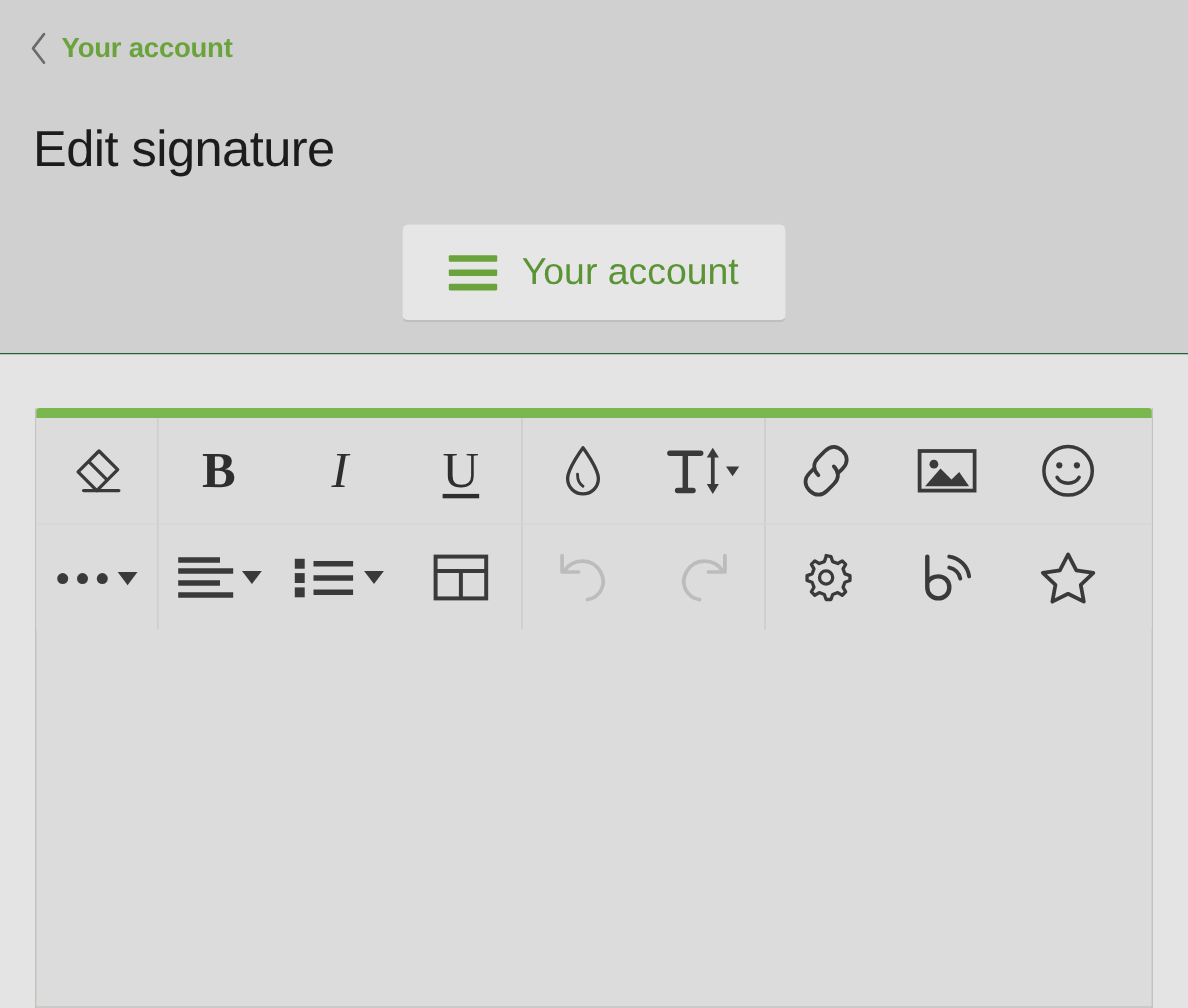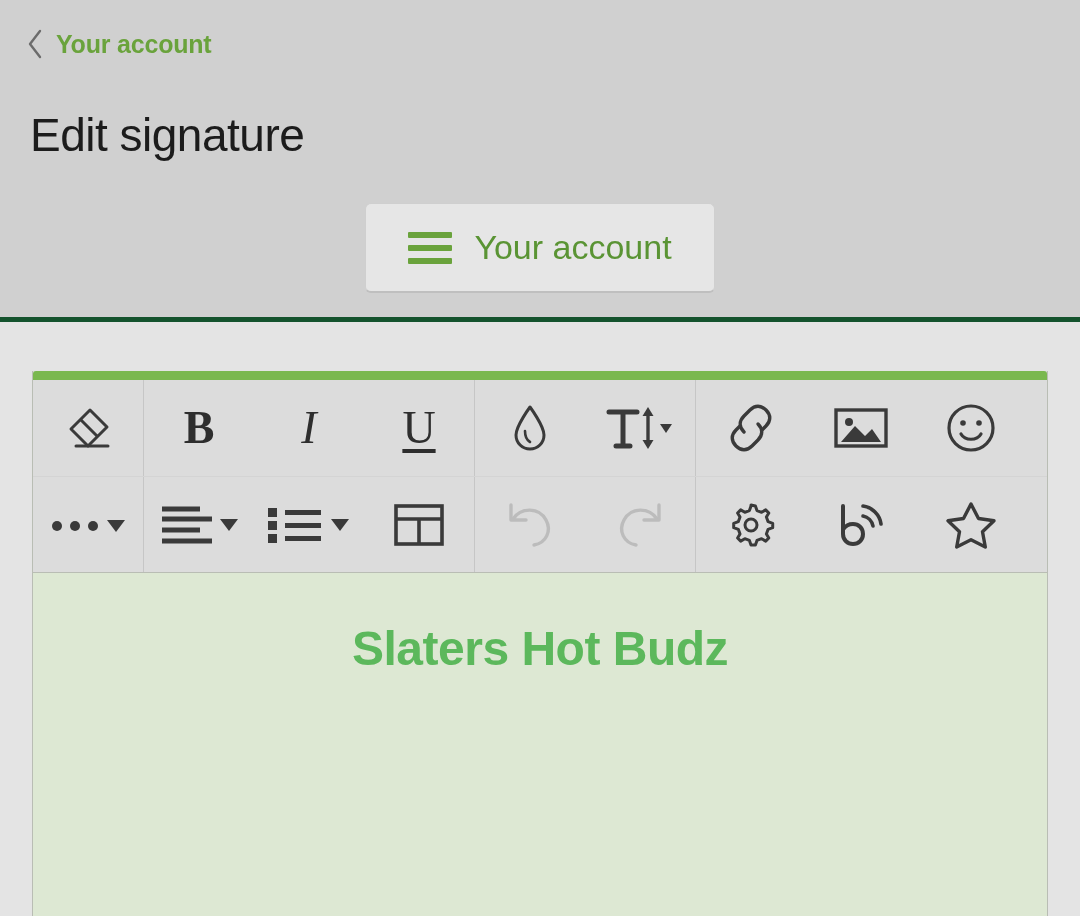--- a/index.html
+++ b/index.html
@@ -9,21 +9,21 @@
     overflow: hidden;
     font-family: "Liberation Sans", sans-serif;
     background: #e4e4e4;
   }
 
   
   .header {
     background: #d0d0d0;
     height: 322px;
     position: relative;
-    border-bottom: 5px solid #14532d;
+    border-bottom: 1px solid #14532d;
     padding-left: 48px;
   }
   .back-link {
     position: absolute;
     left: 26px;
     top: 28px;
     display: flex;
     align-items: center;
     gap: 12px;
     cursor: pointer;
@@ -326,16 +326,13 @@
         <div class="tb-btn">
           <svg width="58" height="54" viewBox="0 0 58 54" fill="none">
             <path d="M29 6 L36.5 20.5 L52 22.8 L40.5 33.7 L43.3 49 L29 41.8 L14.7 49
                      L17.5 33.7 L6 22.8 L21.5 20.5 Z" stroke="currentColor" stroke-width="3.4" stroke-linejoin="round" fill="none"></path>
           </svg>
         </div>
       </div>
     </div>
   </div>
 
-  <div class="content-area">
-    <div class="sig-line">Slaters Hot Budz</div>
-  </div>
 </div>
 
 </body></html>

